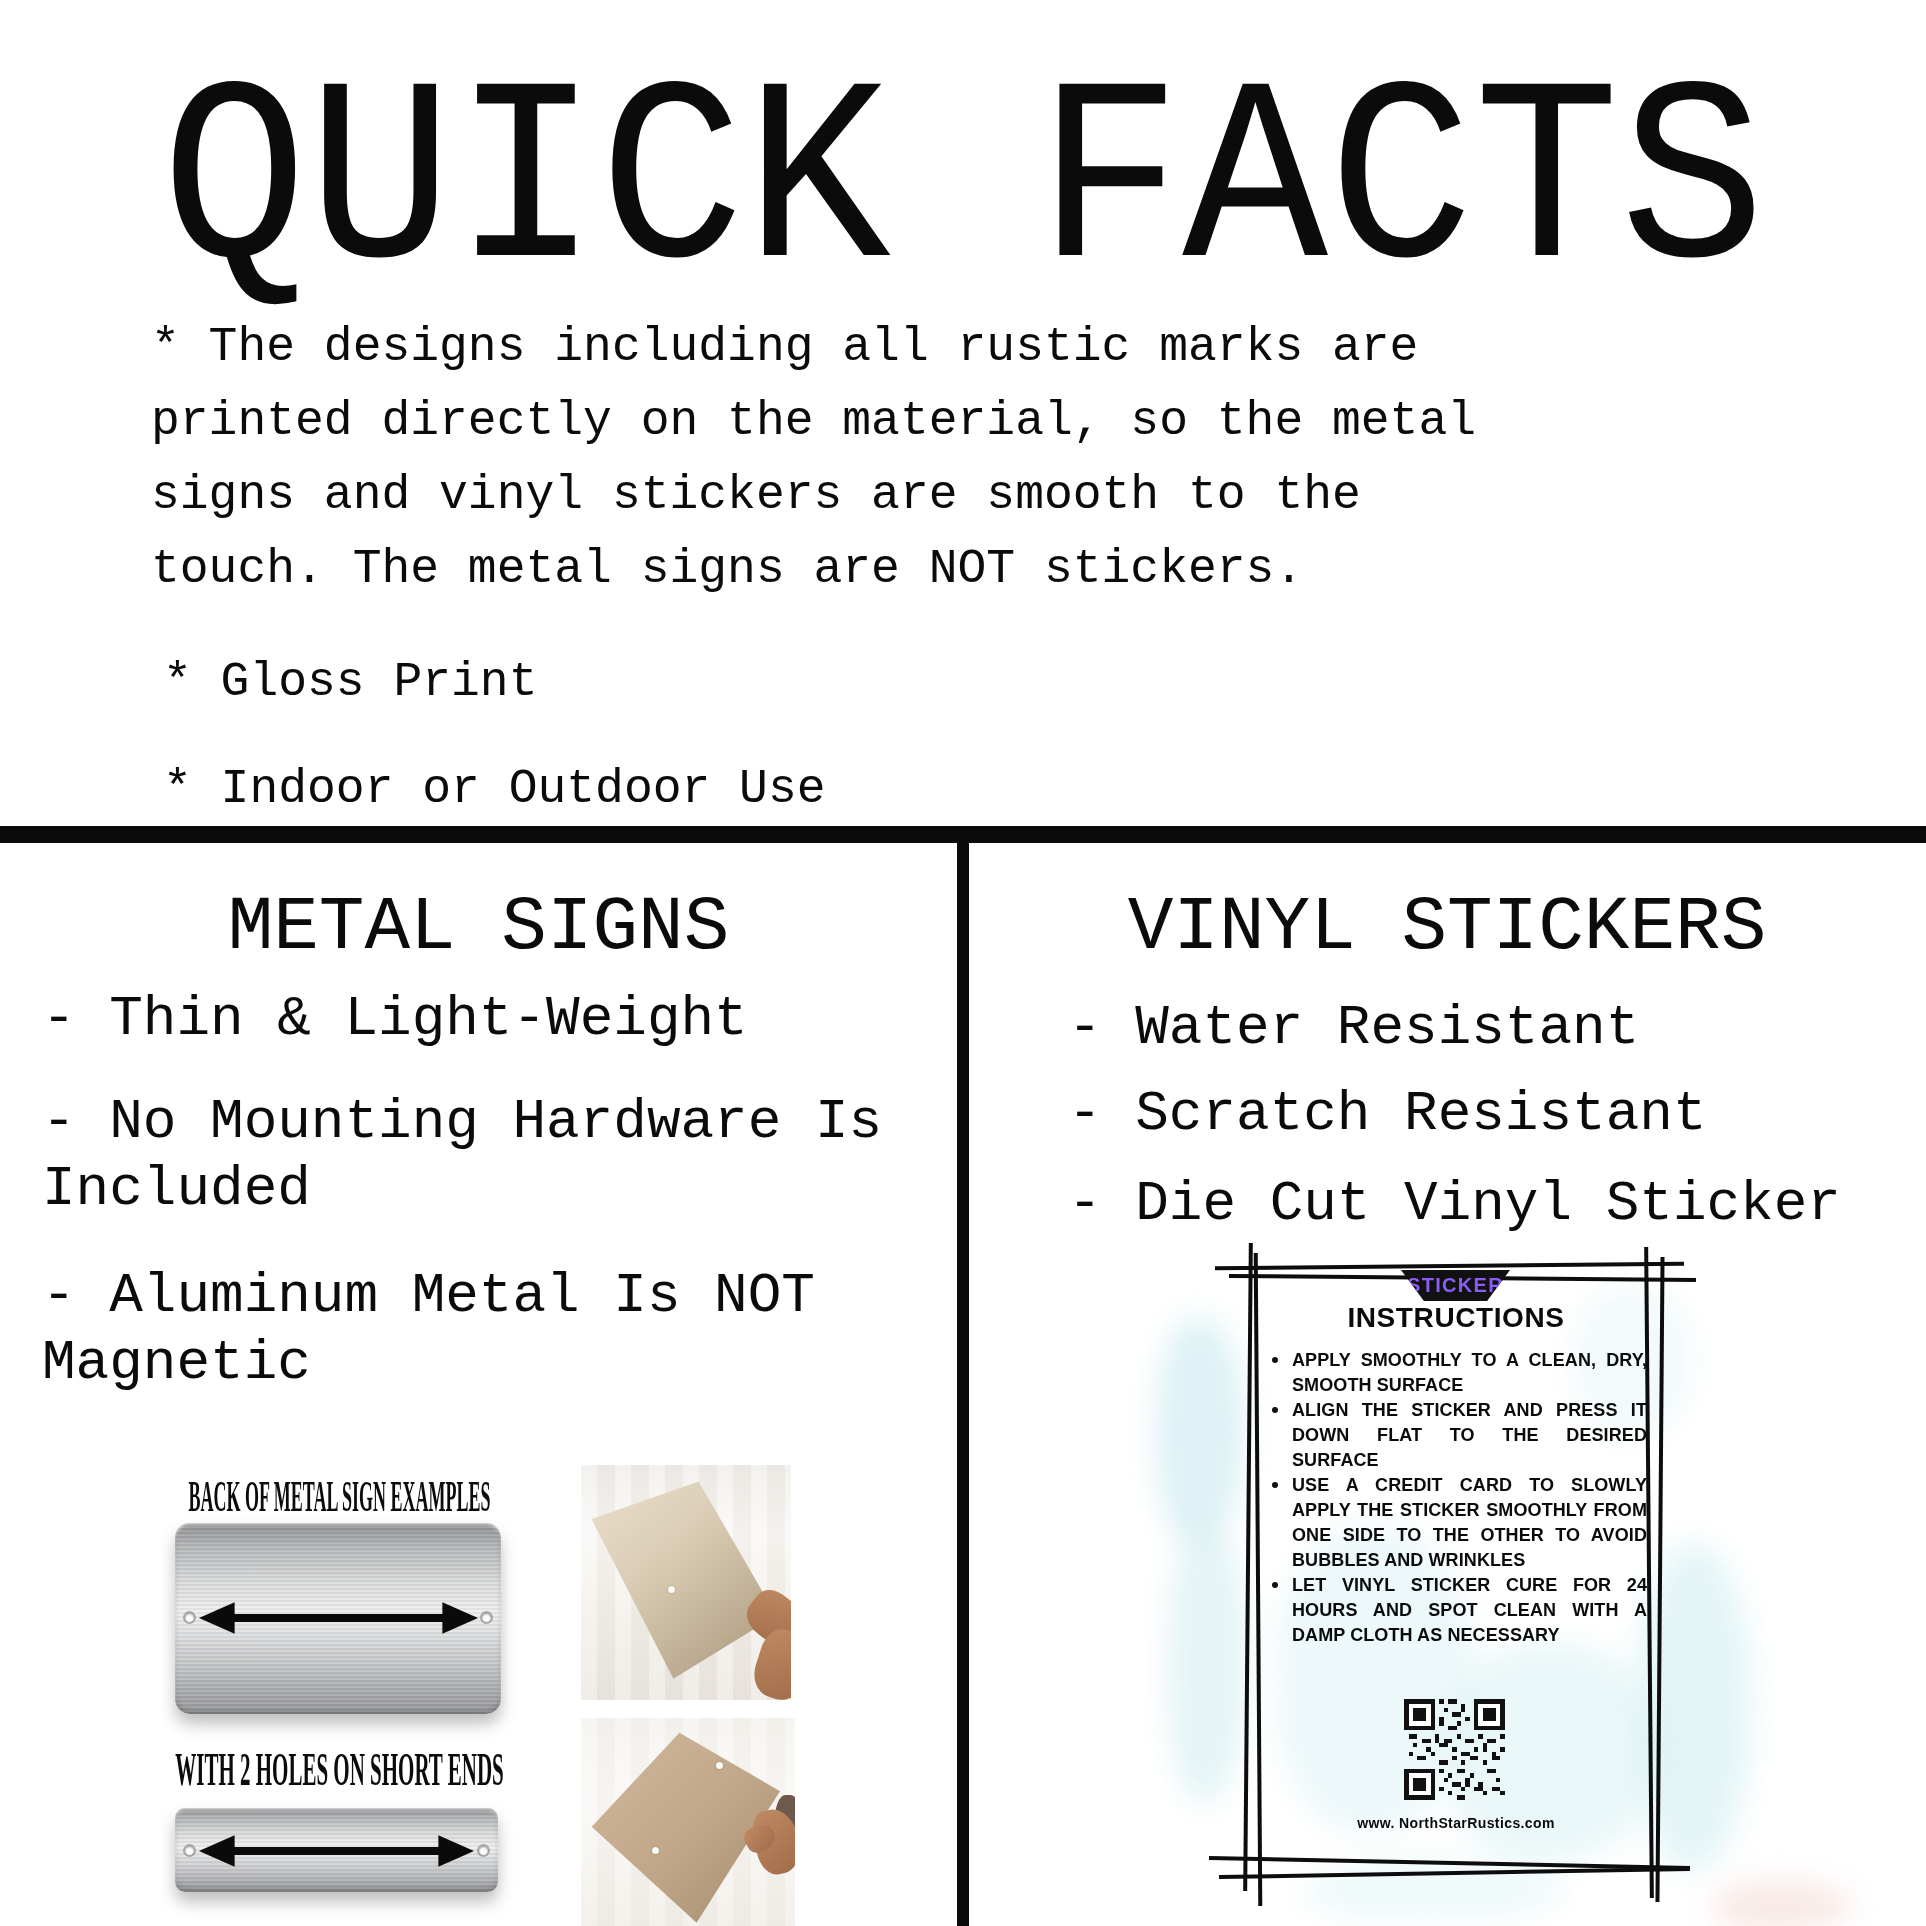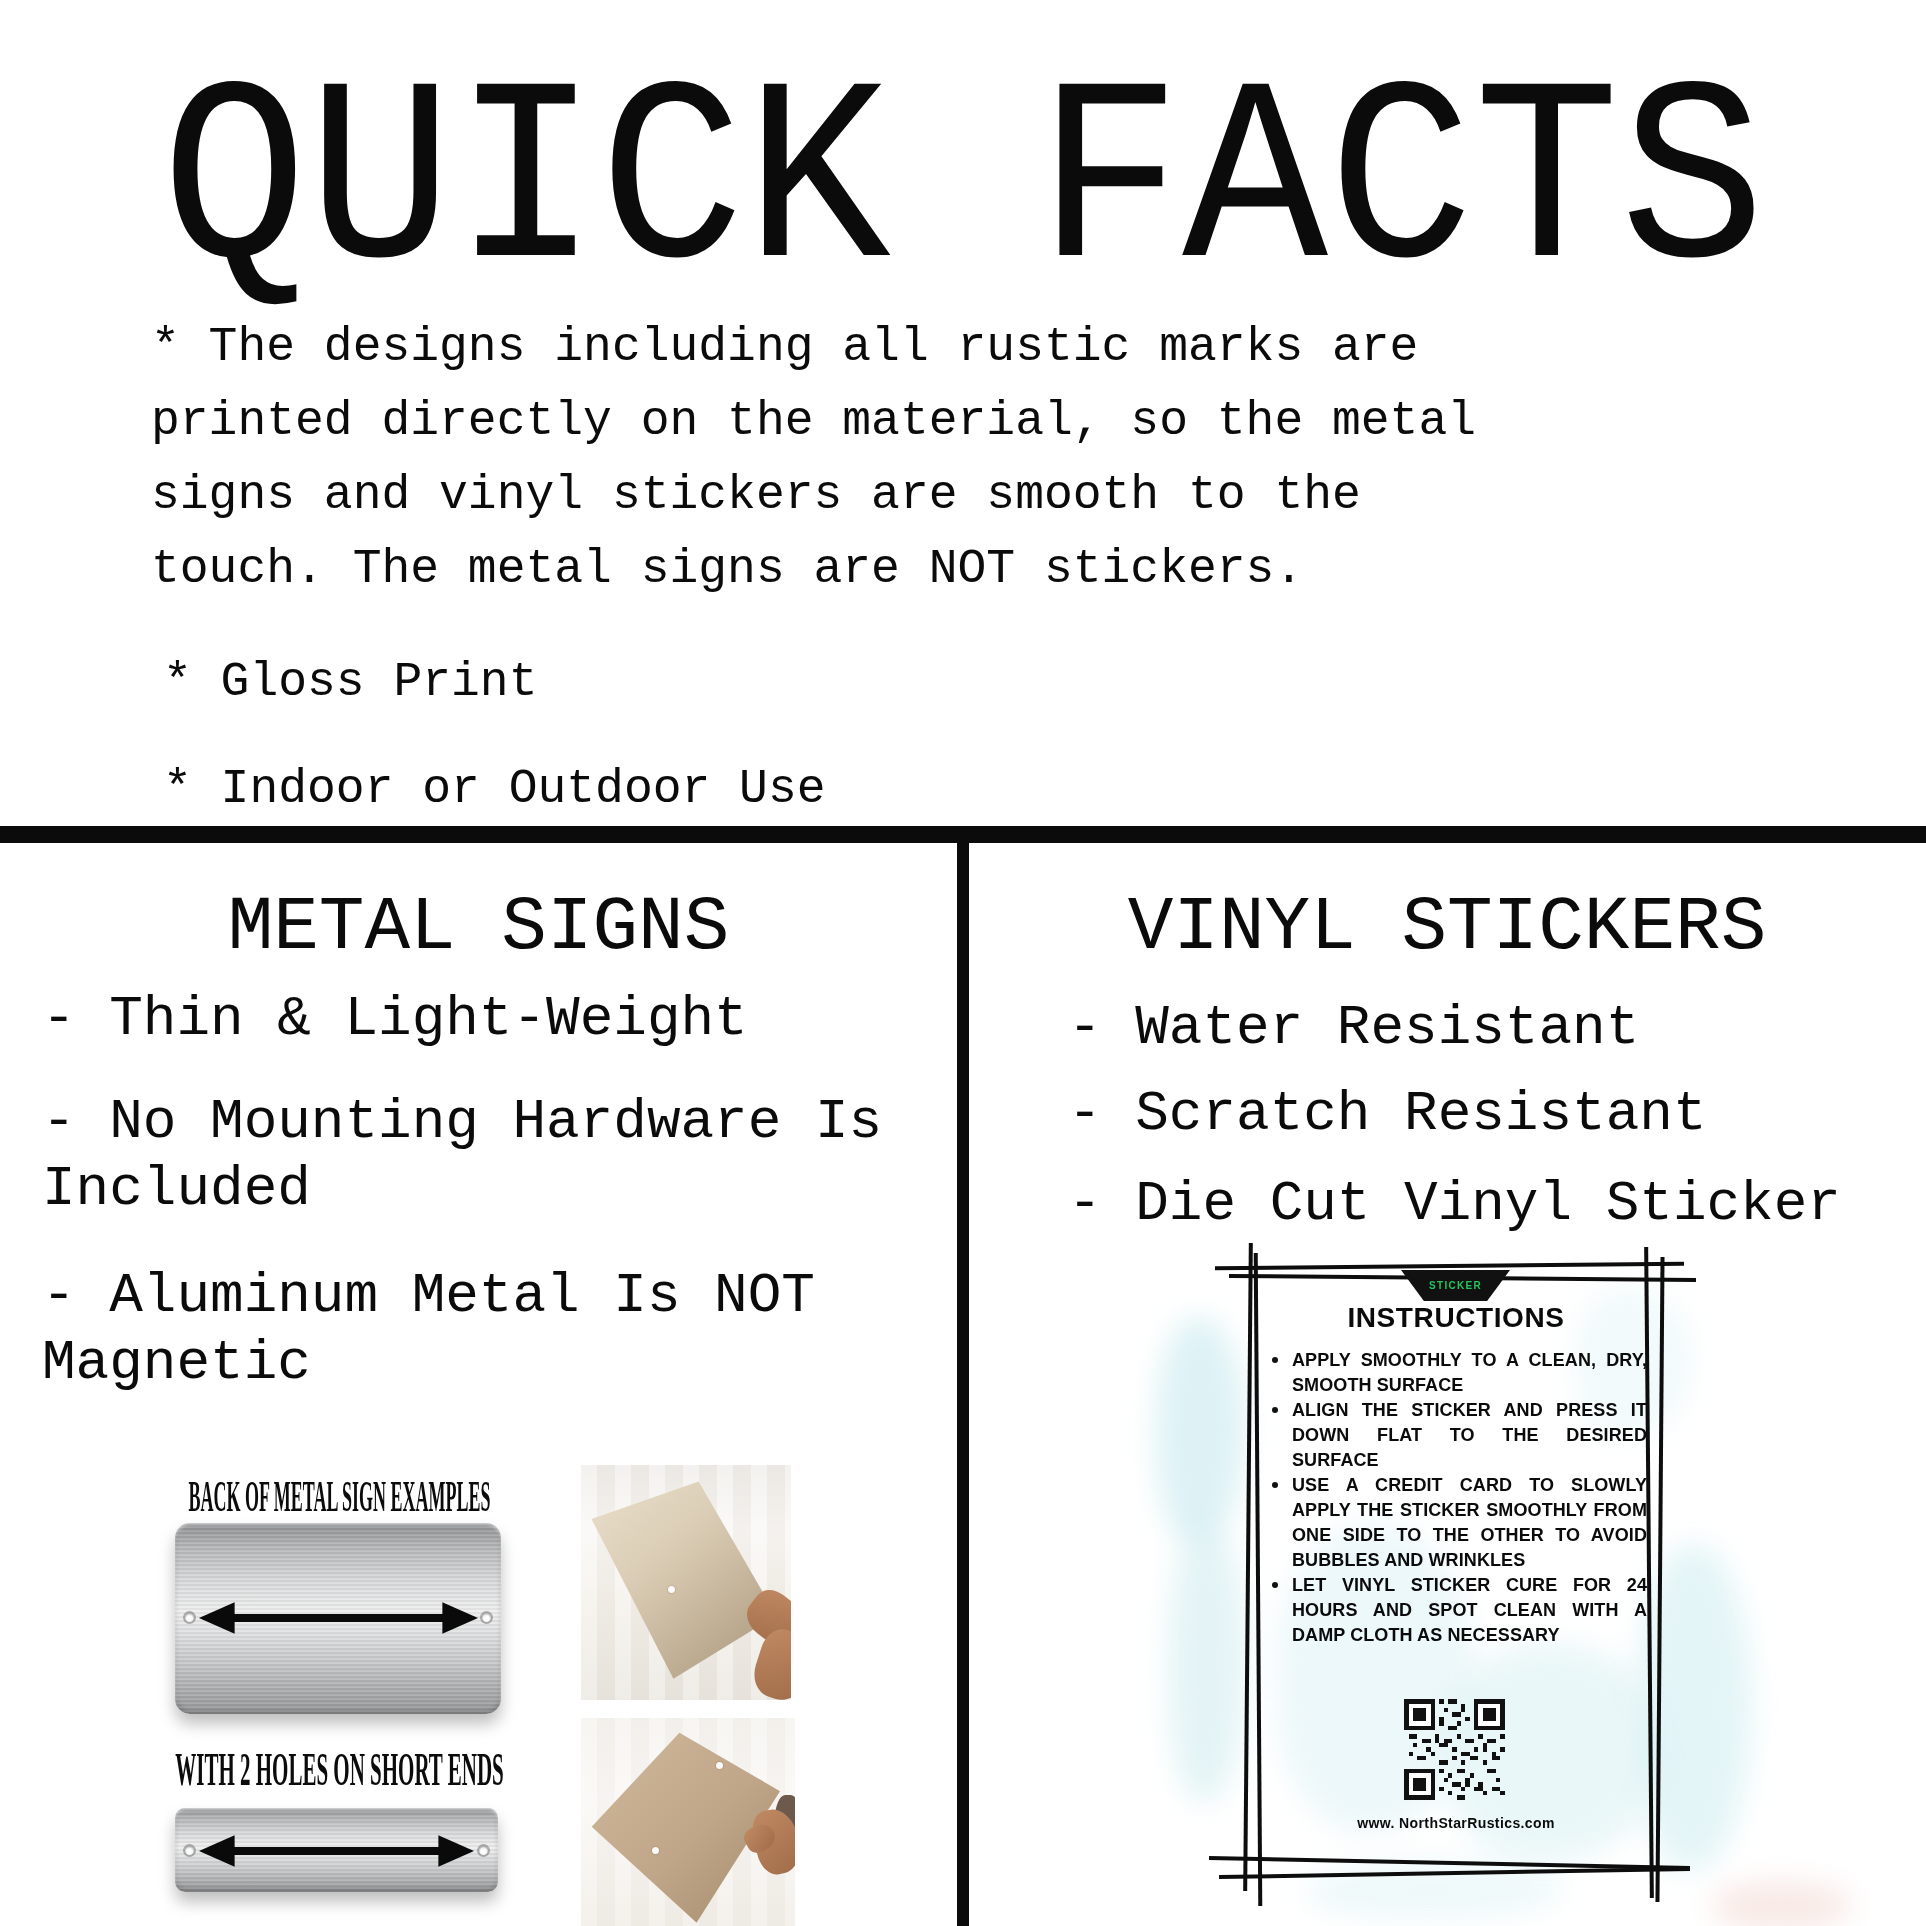--- a/index.html
+++ b/index.html
@@ -52,21 +52,21 @@
 
   
   .wash{border-radius:48% 52% 55% 45%;filter:blur(14px);}
 
   
   .card{left:1243px;top:1261px;width:426px;height:620px;font-family:"Liberation Sans",sans-serif;}
   .skl{position:absolute;background:#0d0d0d;}
   .badge{position:absolute;left:158px;top:9px;width:109px;height:31px;background:#111;
          clip-path:polygon(0 0,100% 0,79% 100%,21% 100%);
          display:flex;align-items:center;justify-content:center;}
-  .badge span{color:#22c55e;font-size:10px;font-weight:700;letter-spacing:1.3px;}
+  .badge span{color:#8b5cf6;font-size:20px;font-weight:700;letter-spacing:1.3px;}
   .card-title{position:absolute;left:0;top:41px;width:426px;text-align:center;
          font-size:28px;font-weight:700;letter-spacing:0.6px;}
   .steps{position:absolute;left:27px;top:87px;width:377px;}
   .step{position:relative;padding-left:22px;font-size:18px;font-weight:700;line-height:25px;
         text-align:justify;letter-spacing:0.1px;}
   .step::before{content:"";position:absolute;left:2px;top:9px;width:6px;height:6px;border-radius:50%;background:#111;}
   .qr{position:absolute;left:157px;top:434px;width:109px;height:109px;}
   .website{position:absolute;left:0;top:554px;width:426px;text-align:center;
         font-size:14px;font-weight:700;letter-spacing:0.4px;}
 </style>

